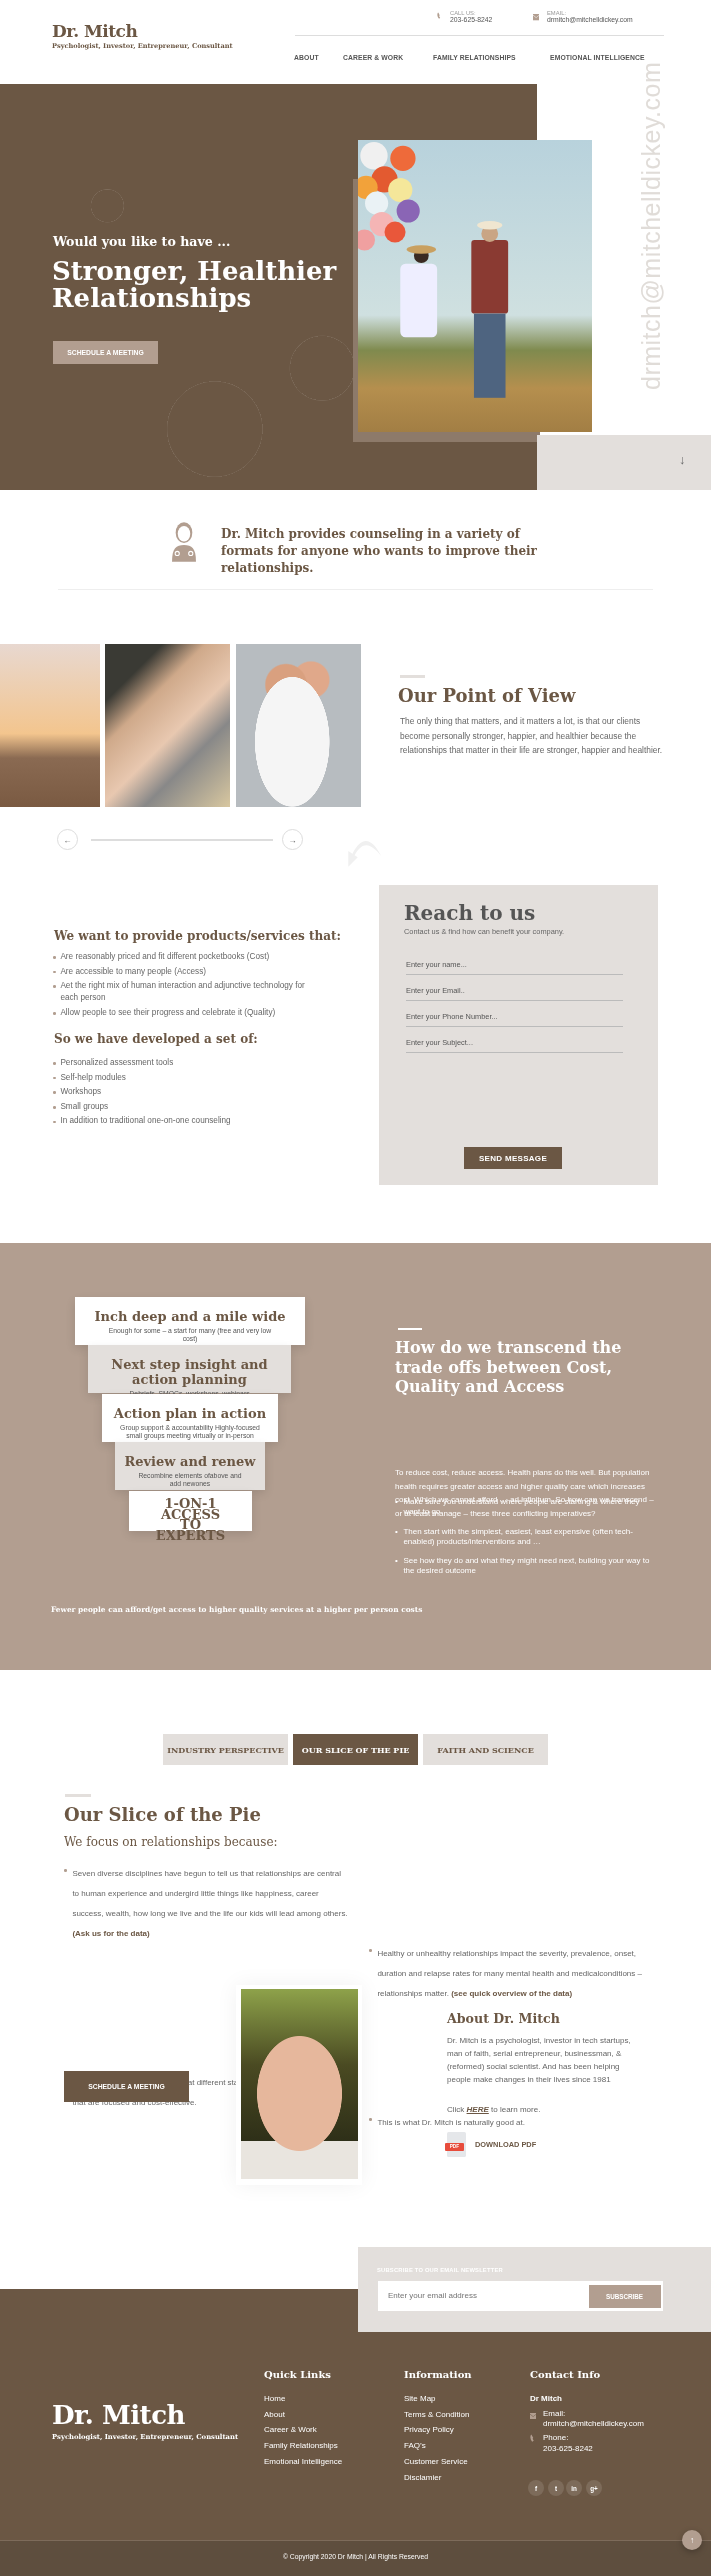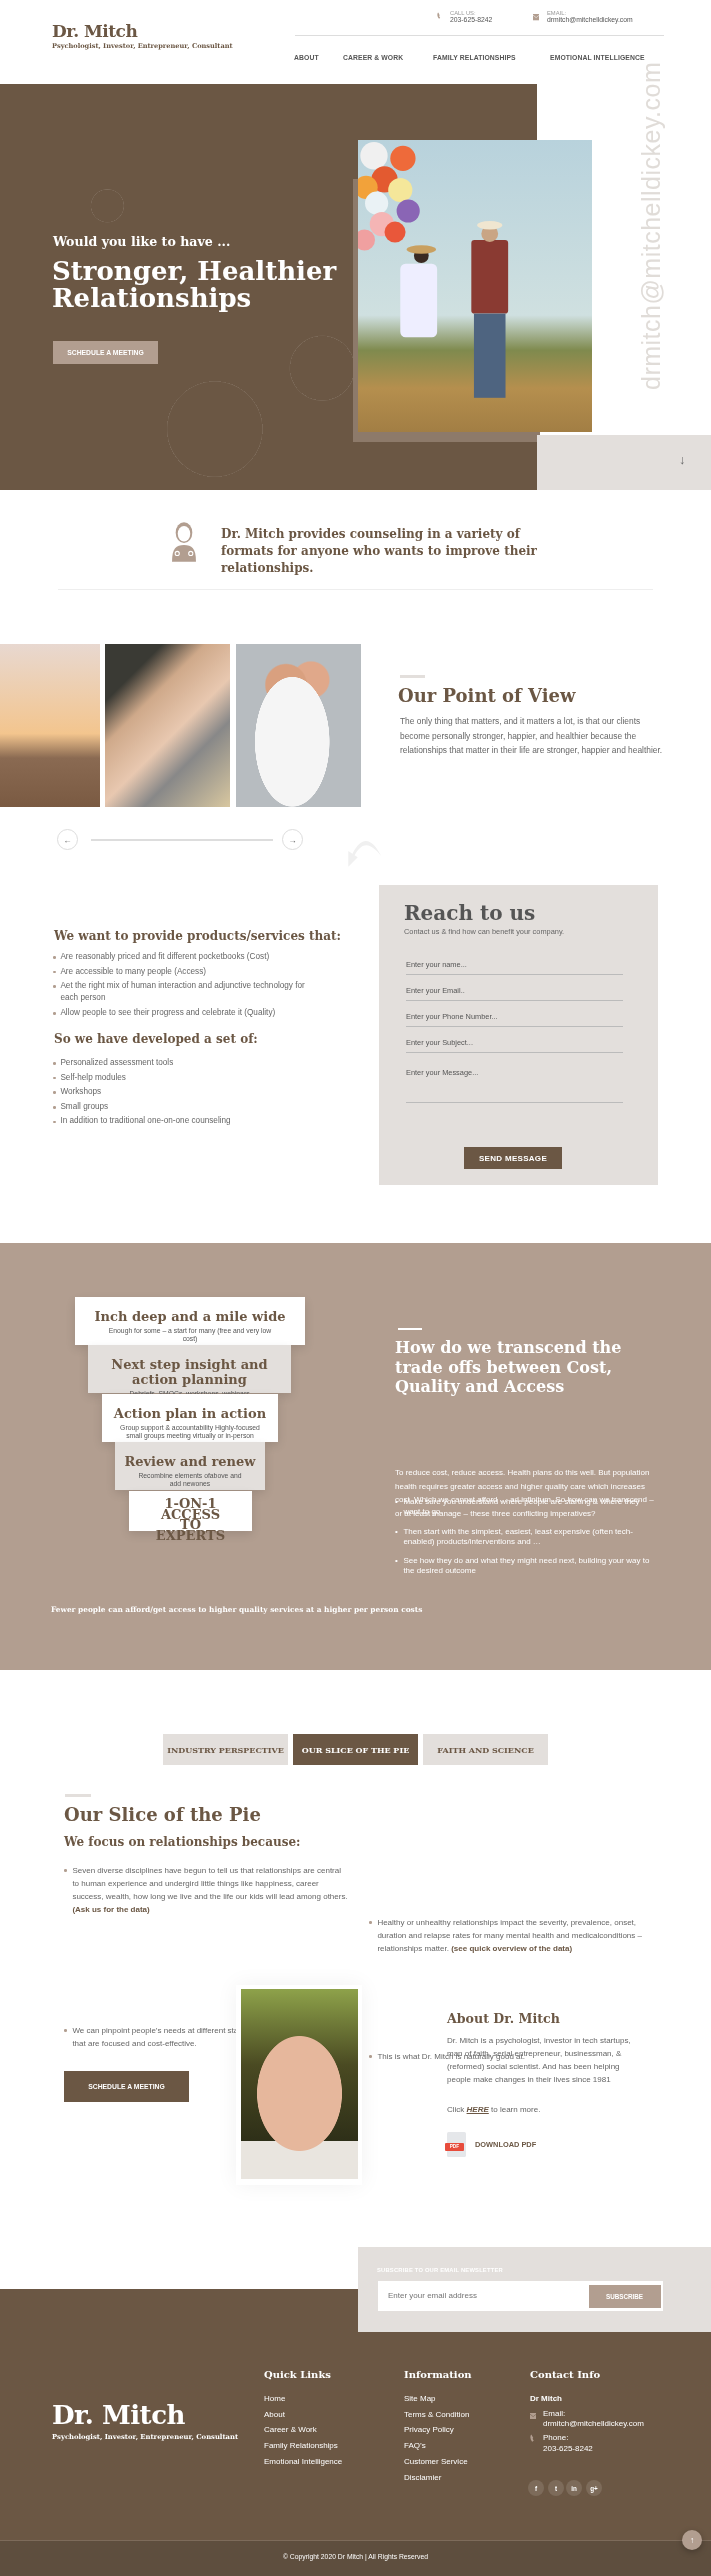--- a/index.html
+++ b/index.html
@@ -59,22 +59,22 @@
 .trans-title{left:395px;top:1338px;width:269px;font-size:16px;color:#fff;font-weight:bold;line-height:19.5px}
 .trans-text{left:395px;top:1466px;width:263px;font-size:8px;color:#fff;line-height:13.7px}
 .trans-list{list-style:none;color:#fff;font-size:8px;line-height:10px}
 .trans-list li{position:relative;padding-left:8.4px;margin-bottom:9.5px}
 .trans-list li::before{content:"•";position:absolute;left:0;top:0}
 
 .tab{top:1734px;width:125px;height:31px;display:flex;align-items:center;justify-content:center;font-size:8px;font-weight:bold;background:#e3dfdc;color:#6b5744}
 .tab.active{background:#6b5744;color:#fff}
 .slice-line{left:65px;top:1794px;width:26px;height:2.6px;background:#e3dfdc}
 .slice-title{left:64px;top:1804px;font-size:18px;color:#6b5744;font-weight:bold}
-.slice-sub{left:64px;top:1835px;font-size:12px;color:#6b5744;font-weight:bold}
-.slice-item{font-size:8px;color:#666;line-height:13px;padding-left:8.4px;position:relative}
+.slice-sub{left:64px;top:1835px;font-size:12px;color:#6b5744;font-weight:normal}
+.slice-item{font-size:8px;color:#666;line-height:20px;padding-left:8.4px;position:relative}
 .slice-item::before{content:"";position:absolute;left:0;top:5.3px;width:2.6px;height:2.6px;border-radius:50%;background:#b29e90}
 .slice-item b{color:#6b5744}
 
 .sched2{left:64px;top:2071px;width:125px;height:31px;background:#6b5744;color:#fff;font-size:6.8px;font-weight:bold;display:flex;align-items:center;justify-content:center}
 .portrait-frame{left:236px;top:1985px;width:126px;height:200px;background:#fff;box-shadow:0 0 21px rgba(0,0,0,.06)}
 .portrait{left:241px;top:1989px;width:117px;height:190px;background:radial-gradient(ellipse 60% 50% at 50% 55%,#e6b79c 0 60%,transparent 61%),linear-gradient(#8ea24a,#4a4a22 40%,#2e2f18 80%,#e9e5df 80%);}
 .about-title{left:447px;top:2011px;font-size:12.6px;color:#6b5744;font-weight:bold}
 .about-text{left:447px;top:2034px;width:195px;font-size:8px;color:#666;line-height:13px}
 .about-click{left:447px;top:2105px;font-size:8px;color:#666}
 .about-click b{color:#6b5744;font-style:italic;text-decoration:underline}
@@ -207,21 +207,20 @@
   <li>In addition to traditional one-on-one counseling</li>
 </ul>
 
 <div class="abs reach">
   <div class="abs serif reach-title">Reach to us</div>
   <div class="abs reach-sub">Contact us &amp; find how can benefit your company.</div>
   <div class="abs field" style="top:75px">Enter your name...</div>
   <div class="abs field" style="top:101px">Enter your Email..</div>
   <div class="abs field" style="top:127px">Enter your Phone Number...</div>
   <div class="abs field" style="top:153px">Enter your Subject...</div>
-  <div class="abs field" style="top:183px;height:35px"><span>Enter your Message...</span></div>
   <div class="abs send-btn">SEND MESSAGE</div>
 </div>
 
 <div class="abs pyr-sec"></div>
 <div class="pyr" style="left:75px;top:1297px;width:230px;height:48px;background:#fff;padding-top:11.6px">
   <h4 class="serif">Inch deep and a mile wide</h4>
   <p style="padding:0 32px">Enough for some – a start for many (free and very low cost)</p>
 </div>
 <div class="pyr" style="left:88px;top:1345px;width:203px;height:48px;background:#e3dfdc;padding-top:11.6px">
   <h4 class="serif">Next step insight and action planning</h4>

